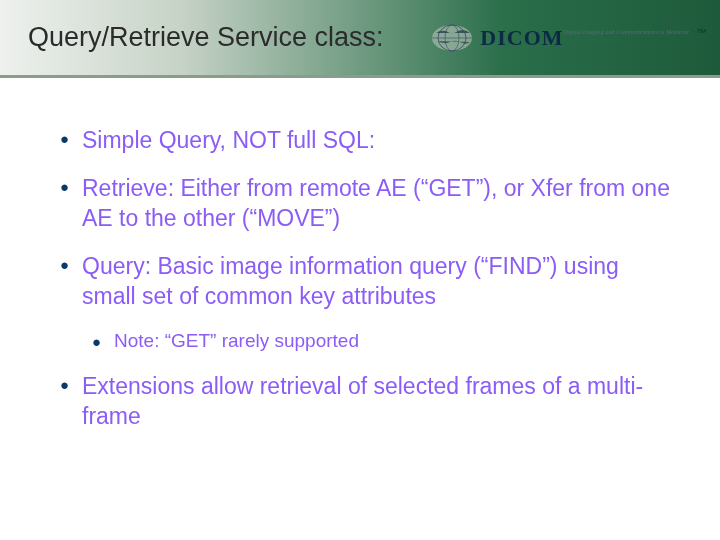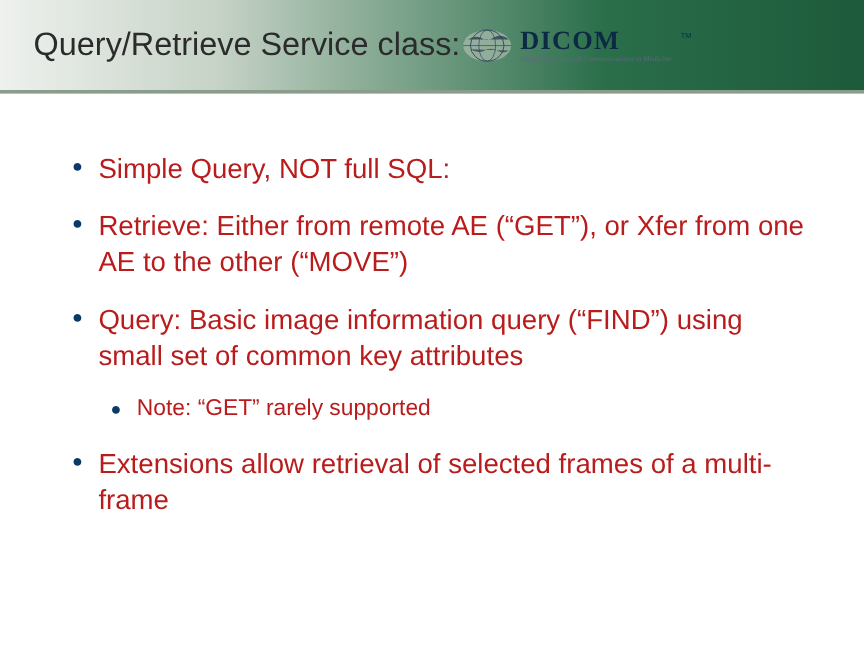--- a/index.html
+++ b/index.html
@@ -10,42 +10,42 @@
     font-family: Arial, Helvetica, sans-serif;
     overflow: hidden;
   }
   .header-bar {
     width: 100%;
     height: 78px;
     background: linear-gradient(to right, #eef1ee 0%, #c7d3c7 25%, #2a6e4a 70%, #1d5a3b 100%);
     border-bottom: 3px solid #8a9c8a;
     display: flex;
     align-items: center;
-    justify-content: flex-start;
+    justify-content: space-between;
     padding: 0 14px 0 28px;
     position: relative;
   }
   .slide-title {
     font-size: 27px;
     font-weight: 400;
     color: #2b2b2b;
   }
   .brand-logo {
     display: flex;
     align-items: center;
     gap: 6px;
   }
   .brand-globe {
     position: relative;
     width: 44px;
     height: 30px;
   }
   .brand-text {
     display: flex;
-    flex-direction: column;
+    flex-direction: row;
     line-height: 1;
   }
   .brand-text .main {
     font-family: "Times New Roman", Times, serif;
     font-weight: 700;
     font-size: 22px;
     letter-spacing: 1px;
     color: #0d2a45;
   }
   .brand-text .sub {
@@ -57,21 +57,21 @@
     margin-top: 2px;
   }
   .brand-tm {
     font-size: 6px;
     color: #0d2a45;
     margin-left: 2px;
     margin-top: -14px;
   }
   .content {
     padding: 48px 44px 0 64px;
-    color: #b91c1c;
+    color: #8b5cf6;
     font-size: 23px;
     line-height: 1.3;
   }
   .content ul { list-style: none; }
   .bullet-l1 {
     position: relative;
     padding-left: 18px;
     margin-bottom: 18px;
   }
   .bullet-l1::before {

